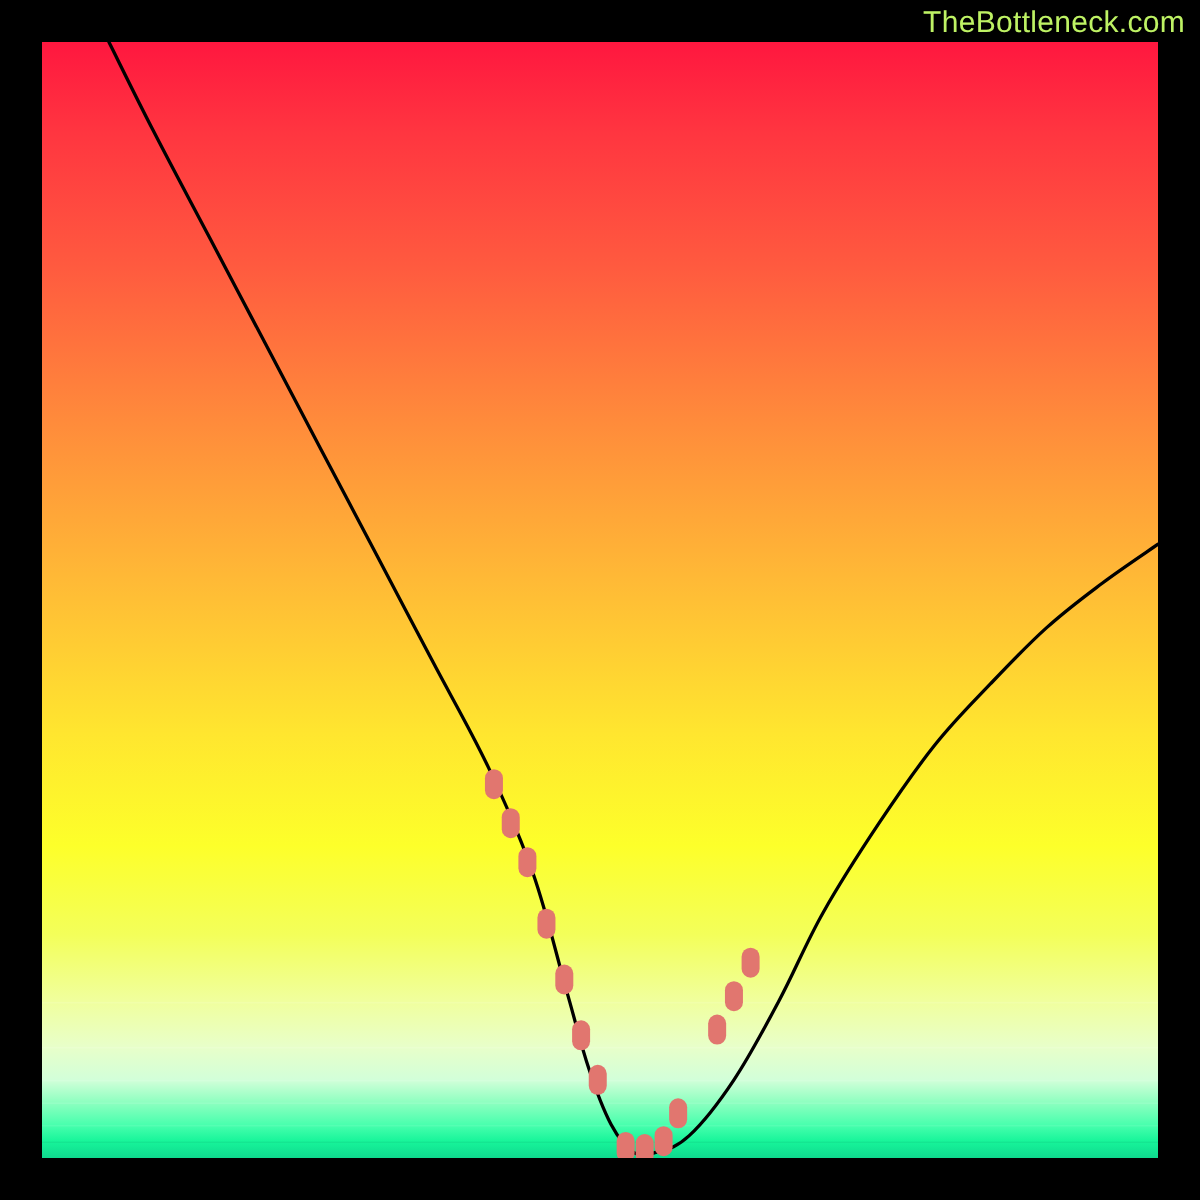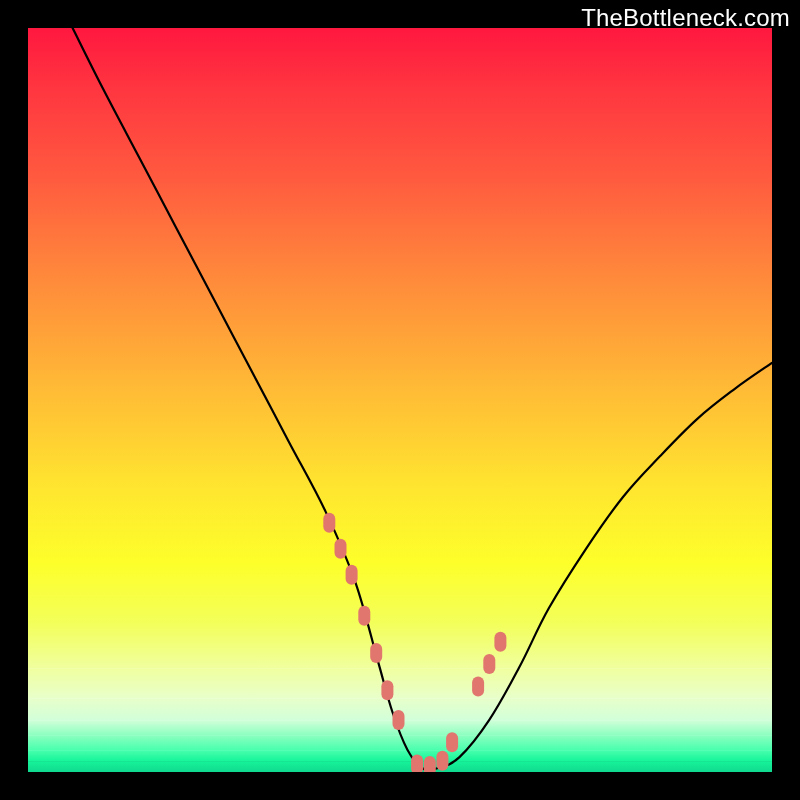--- a/index.html
+++ b/index.html
@@ -51,22 +51,22 @@
   }
   .band {
     position: absolute;
     left: 0;
     width: 100%;
   }
   .watermark {
     position: absolute;
     top: 4px;
     right: 10px;
-    color: #ffffff;
-    font-size: 24px;
+    color: #bef264;
+    font-size: 20px;
     letter-spacing: 0.2px;
     font-weight: 500;
   }
   svg.curve {
     position: absolute;
     inset: 0;
     width: 100%;
     height: 100%;
   }
   .marker {

